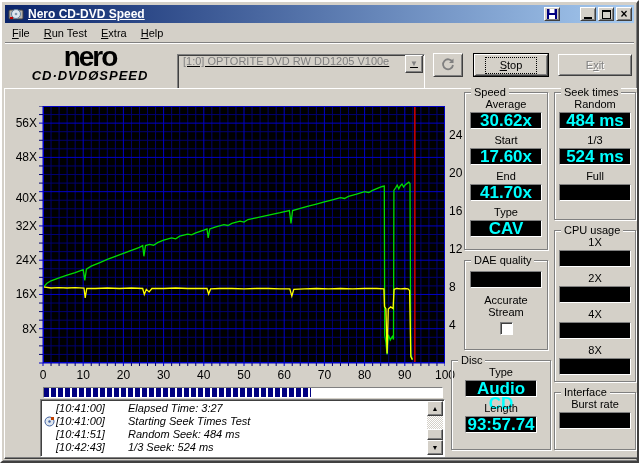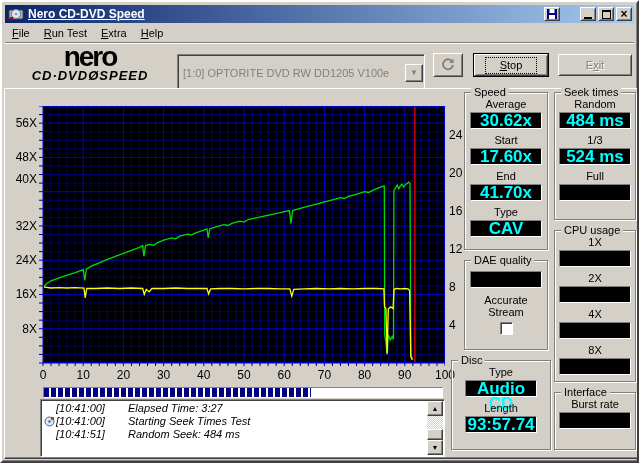--- a/index.html
+++ b/index.html
@@ -27,21 +27,21 @@
   .u { text-decoration:underline; }
   .sep-etch { position:absolute; left:3px; right:3px; top:40px; height:2px;
               border-top:1px solid #808080; border-bottom:1px solid #fff; }
   
   .toolbar { position:absolute; left:3px; top:42px; right:3px; height:44px; }
   .logo { position:absolute; left:10px; top:1px; width:150px; text-align:center; }
   .logo .l1 { font-size:28px; font-weight:900; letter-spacing:-2px; line-height:24px; }
   .logo .l2 { font-size:13px; font-weight:bold; font-style:italic; letter-spacing:1px; line-height:13px; }
   .combo { position:absolute; left:172px; top:10px; width:248px; height:38px; background:#D4D0C8;
            border:1px solid; border-color:#808080 #fff #fff #808080;
-           box-shadow:inset 1px 1px 0 #404040; display:flex; align-items:center; }
+           box-shadow:inset 1px 1px 0 #404040; display:flex; align-items:flex-start;text-decoration:underline; }
   .combo .val { flex:1; color:#808080; padding-left:5px; white-space:nowrap; overflow:hidden; }
   .combo .drop { width:18px; height:18px; margin-right:1px; background:#D4D0C8; border:1px solid;
                  border-color:#fff #404040 #404040 #fff; box-shadow:inset -1px -1px 0 #808080;
                  color:#808080; font-size:8px; text-align:center; line-height:16px; }
   .btn { position:absolute; background:#D4D0C8; border:1px solid; border-color:#fff #404040 #404040 #fff;
          box-shadow:inset 1px 1px 0 #D4D0C8, inset -1px -1px 0 #808080;
          text-align:center; display:flex; align-items:center; justify-content:center; }
   .btn-refresh { left:428px; top:9px; width:30px; height:24px; }
   .btn-stop { left:469px; top:10px; width:74px; height:22px; outline:1px solid #000; }
   .btn-stop .inner { border:1px dotted #000; padding:1px 14px 2px; }
@@ -154,21 +154,21 @@
     <div class="btn btn-exit">
       <span><span>E</span><span class="u">x</span><span>it</span></span>
     </div>
   </div>
 
   <div class="content"></div>
 
   <div class="axis-left">
       <span style="top: 10.1333px;">56X</span>
       <span style="top: 44.4px;">48X</span>
-      <span style="top: 66px;">40X</span>
+      <span style="top: 85px;">40X</span>
       <span style="top: 112.933px;">32X</span>
       <span style="top: 147.2px;">24X</span>
       <span style="top: 181.467px; margin-left: 16px;">16X</span>
       <span style="top: 215.733px;">8X</span>
     </div>
   <svg class="plot-svg" width="406" height="261" viewBox="-4 0 406 261">
       <rect x="0" y="0" width="402" height="257" fill="#000000"></rect>
       <line x1="8.04" y1="0" x2="8.04" y2="257" stroke="#000070" stroke-width="1"></line>
       <line x1="16.08" y1="0" x2="16.08" y2="257" stroke="#000070" stroke-width="1"></line>
       <line x1="24.12" y1="0" x2="24.12" y2="257" stroke="#000070" stroke-width="1"></line>
@@ -379,20 +379,25 @@
           </svg>
       </span>
       <span class="log-time">[10:41:00]</span>
       <span class="log-text">Starting Seek Times Test</span>
     </div>
     <div class="log-row">
       <span class="log-ico"></span>
       <span class="log-time">[10:41:51]</span>
       <span class="log-text">Random Seek: 484 ms</span>
     </div>
+    <div class="log-row">
+      <span class="log-ico"></span>
+      <span class="log-time">[10:42:43]</span>
+      <span class="log-text">1/3 Seek: 524 ms</span>
+    </div>
     <div class="scrollbar">
       <div class="sb-btn">▲</div>
       <div class="sb-track">
           <div class="sb-thumb"></div>
         </div>
       <div class="sb-btn">▼</div>
     </div>
   </div>
 
   <div class="grp g-speed">

